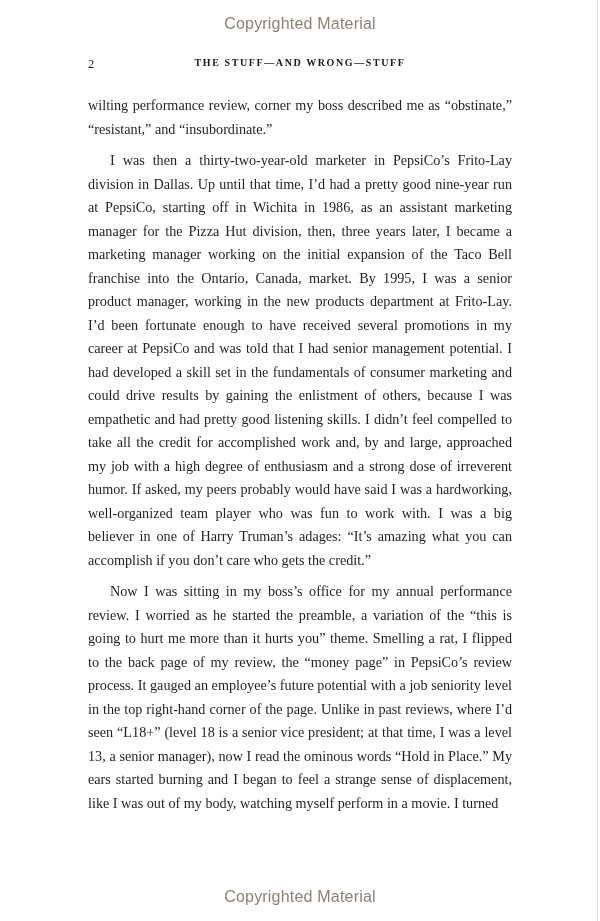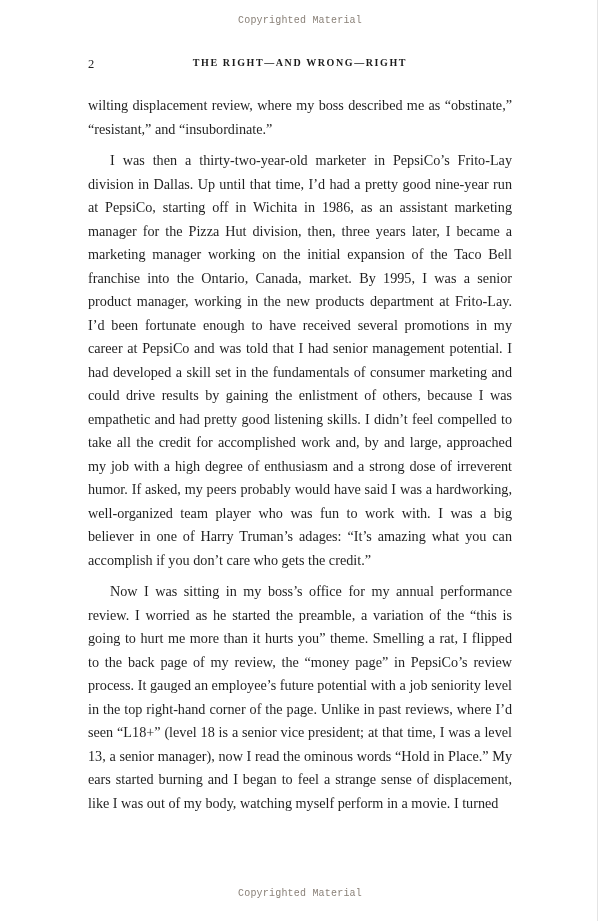--- a/index.html
+++ b/index.html
@@ -15,22 +15,22 @@
     position: absolute;
     top: 0; right: 2px;
     width: 1px; height: 100%;
     background: #e4e4e4;
   }
   .watermark {
     position: absolute;
     left: 0;
     width: 100%;
     text-align: center;
-    font-family: Liberation Mono, monospace;
-    font-size: 10px;
+    font-family: Liberation Sans, sans-serif;
+    font-size: 16px;
     color: #8a8178;
     letter-spacing: 0.2px;
   }
   .watermark.top { top: 15px; }
   .watermark.bottom { top: 888px; }
   .header {
     position: absolute;
     top: 57px;
     left: 0;
     width: 100%;
@@ -67,25 +67,25 @@
 </style>
 </head>
 <body>
 
 <div class="page">
 
   <div class="watermark top">Copyrighted Material</div>
 
   <div class="header">
     <span class="pagenum">2</span>
-    <span class="runhead">THE RIGHT—AND WRONG—RIGHT</span>
+    <span class="runhead">THE STUFF—AND WRONG—STUFF</span>
   </div>
 
   <div class="body-text" id="body-text">
-      <p class="para">wilting displacement review, where my boss described me as “obstinate,” “resistant,” and “insubordinate.”</p>
+      <p class="para">wilting performance review, corner my boss described me as “obstinate,” “resistant,” and “insubordinate.”</p>
       <p class="para indent">I was then a thirty-two-year-old marketer in PepsiCo’s Frito-Lay division in Dallas. Up until that time, I’d had a pretty good nine-year run at PepsiCo, starting off in Wichita in 1986, as an assistant marketing manager for the Pizza Hut division, then, three years later, I became a marketing manager working on the initial expansion of the Taco Bell franchise into the Ontario, Canada, market. By 1995, I was a senior product manager, working in the new products department at Frito-Lay. I’d been fortunate enough to have received several promotions in my career at PepsiCo and was told that I had senior management potential. I had developed a skill set in the fundamentals of consumer marketing and could drive results by gaining the enlistment of others, because I was empathetic and had pretty good listening skills. I didn’t feel compelled to take all the credit for accomplished work and, by and large, approached my job with a high degree of enthusiasm and a strong dose of irreverent humor. If asked, my peers probably would have said I was a hardworking, well-organized team player who was fun to work with. I was a big believer in one of Harry Truman’s adages: “It’s amazing what you can accomplish if you don’t care who gets the credit.”</p>
       <p class="para indent">Now I was sitting in my boss’s office for my annual performance review. I worried as he started the preamble, a variation of the “this is going to hurt me more than it hurts you” theme. Smelling a rat, I flipped to the back page of my review, the “money page” in PepsiCo’s review process. It gauged an employee’s future potential with a job seniority level in the top right-hand corner of the page. Unlike in past reviews, where I’d seen “L18+” (level 18 is a senior vice president; at that time, I was a level 13, a senior manager), now I read the ominous words “Hold in Place.” My ears started burning and I began to feel a strange sense of displacement, like I was out of my body, watching myself perform in a movie. I turned</p>
     </div>
 
   <div class="watermark bottom">Copyrighted Material</div>
 
   <div class="page-edge"></div>
 
 </div>
 

